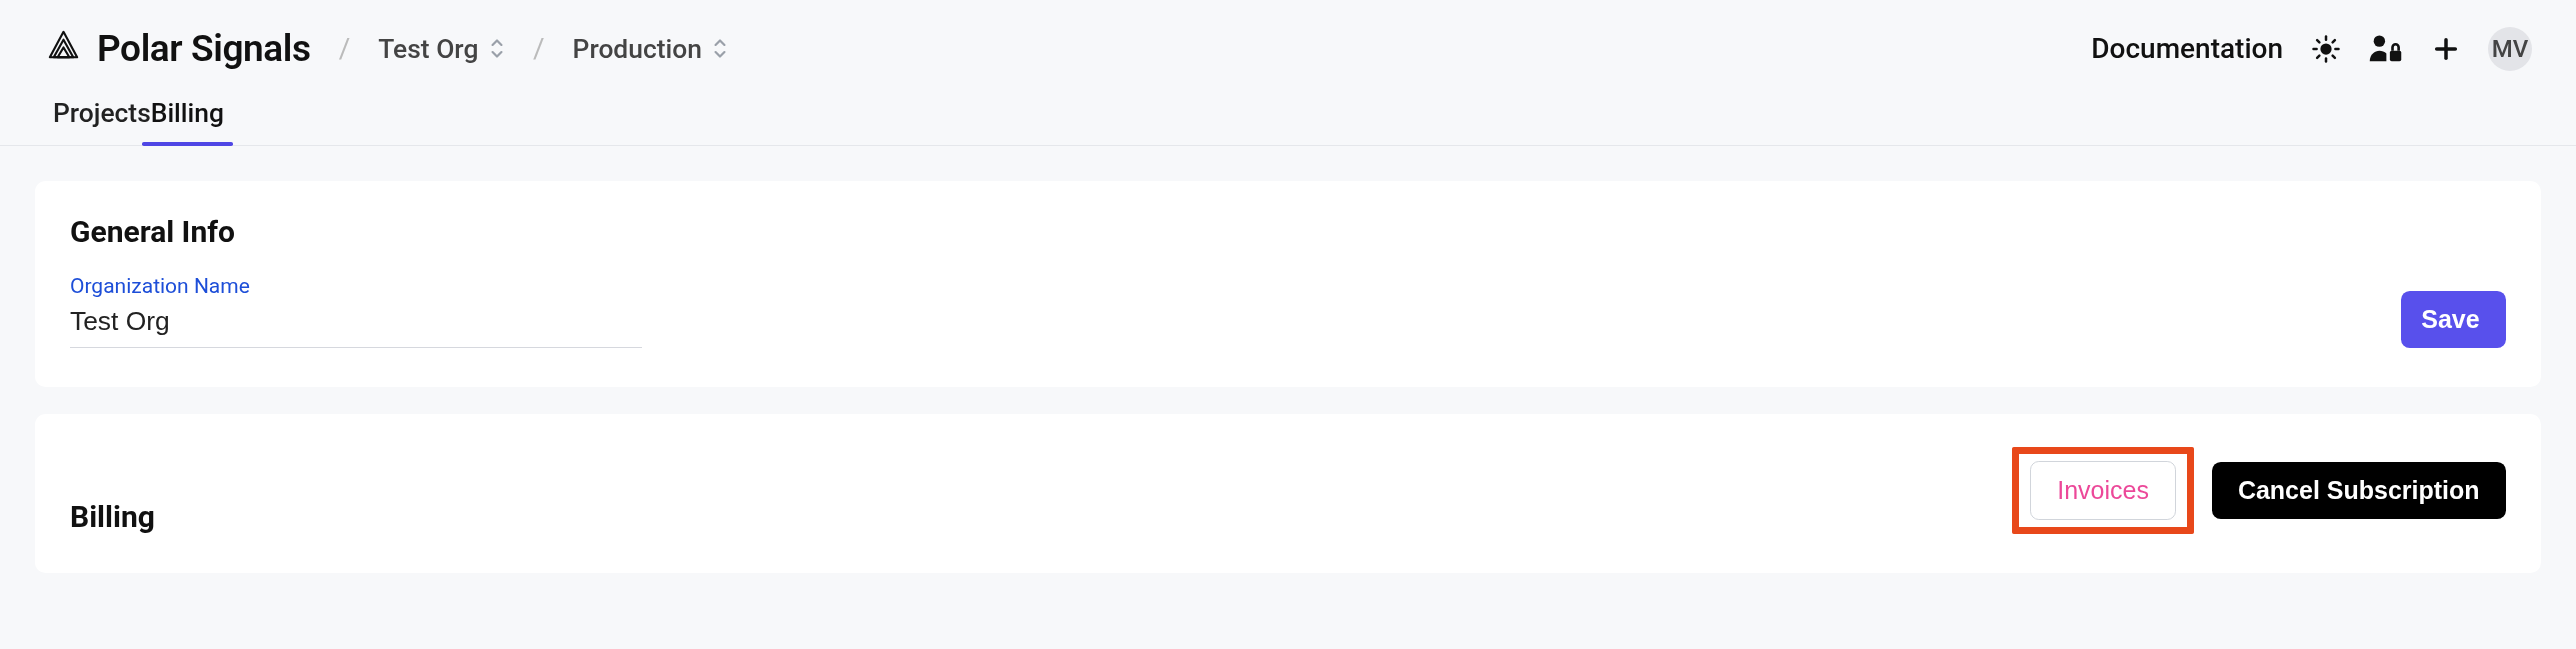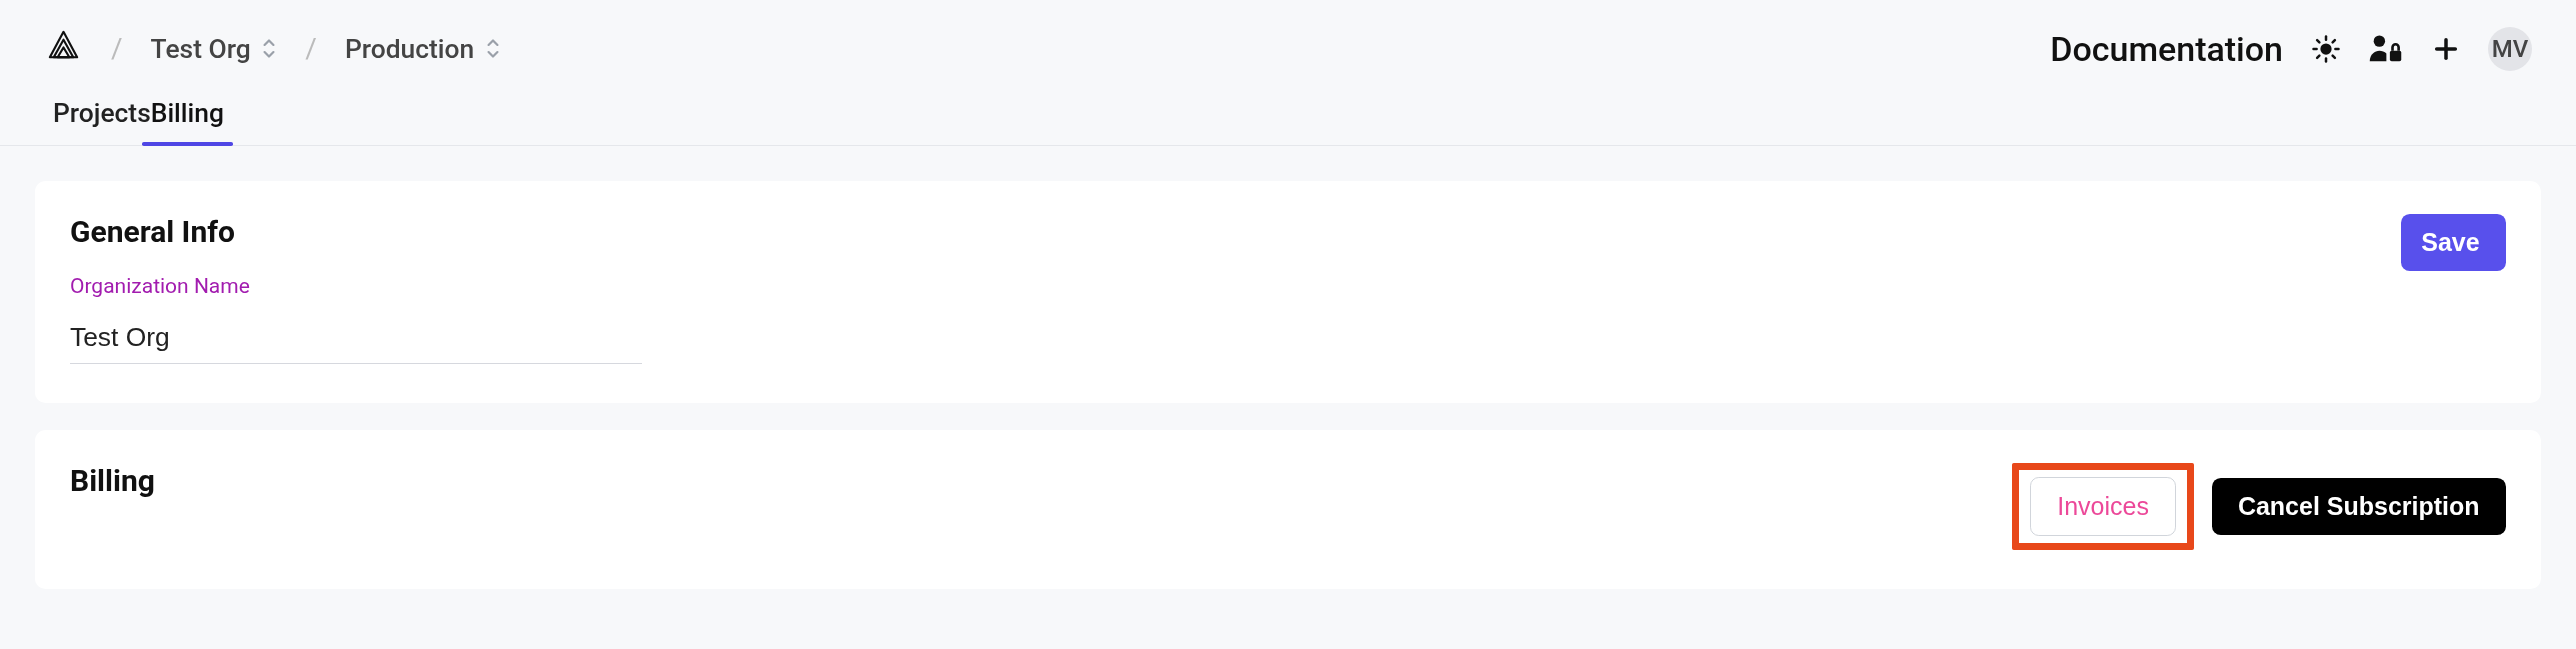--- a/index.html
+++ b/index.html
@@ -52,21 +52,21 @@
       font-size: 26.4px;
       color: #444;
       font-weight: 500;
     }
     .topbar-right {
       display: flex;
       align-items: center;
       gap: 25px;
     }
     .doc-link {
-      font-size: 34px;
+      font-size: 28px;
       color: #111;
       font-weight: 500;
     }
     .icon-btn {
       display: inline-flex;
       align-items: center;
       justify-content: center;
       width: 35px;
       height: 35px;
       cursor: pointer;
@@ -115,34 +115,34 @@
     .content {
       padding: 35px 35px;
     }
     .card {
       background: #fff;
       border-radius: 10.6px;
       padding: 33px 35px 39px;
       margin-bottom: 26.4px;
       display: flex;
       justify-content: space-between;
-      align-items: flex-start;
+      align-items: flex-end;
     }
     .card-left {
       flex: 1;
     }
     .card-title {
       font-size: 30px;
       font-weight: 700;
       margin-bottom: 25px;
     }
     .field-label {
       font-size: 21px;
-      color: #a21caf;
-      margin-bottom: 18px;
+      color: #1d4ed8;
+      margin-bottom: 2px;
     }
     .field-input {
       border: none;
       border-bottom: 1.8px solid #d6d8de;
       font-size: 26.4px;
       padding: 5.3px 0 10.6px;
       width: 572px;
       outline: none;
       color: #222;
       background: transparent;
@@ -190,20 +190,21 @@
 <div class="topbar">
   <div class="topbar-left">
     <div class="logo-group">
       <span>
         <svg width="39" height="39" viewBox="0 0 40 40" fill="none" stroke="#111" stroke-width="2.2">
           <path d="M6 32 L20 6 L34 32 Z" stroke-linejoin="round"></path>
           <path d="M10 32 L20 14 L30 32 Z" stroke-linejoin="round"></path>
           <path d="M14 32 L20 22 L26 32 Z" stroke-linejoin="round"></path>
         </svg>
       </span>
+      <span class="logo-text">Polar Signals</span>
     </div>
     <span class="slash">/</span>
     <div class="breadcrumb-item">
       <span class="breadcrumb-label">Test Org</span>
       <span class="selector-icon">
         <svg width="16" height="25" viewBox="0 0 18 28" fill="none" stroke="#9aa0a9" stroke-width="2.5" stroke-linecap="round" stroke-linejoin="round">
           <polyline points="4,10 9,5 14,10"></polyline>
           <polyline points="4,18 9,23 14,18"></polyline>
         </svg>
       </span>

